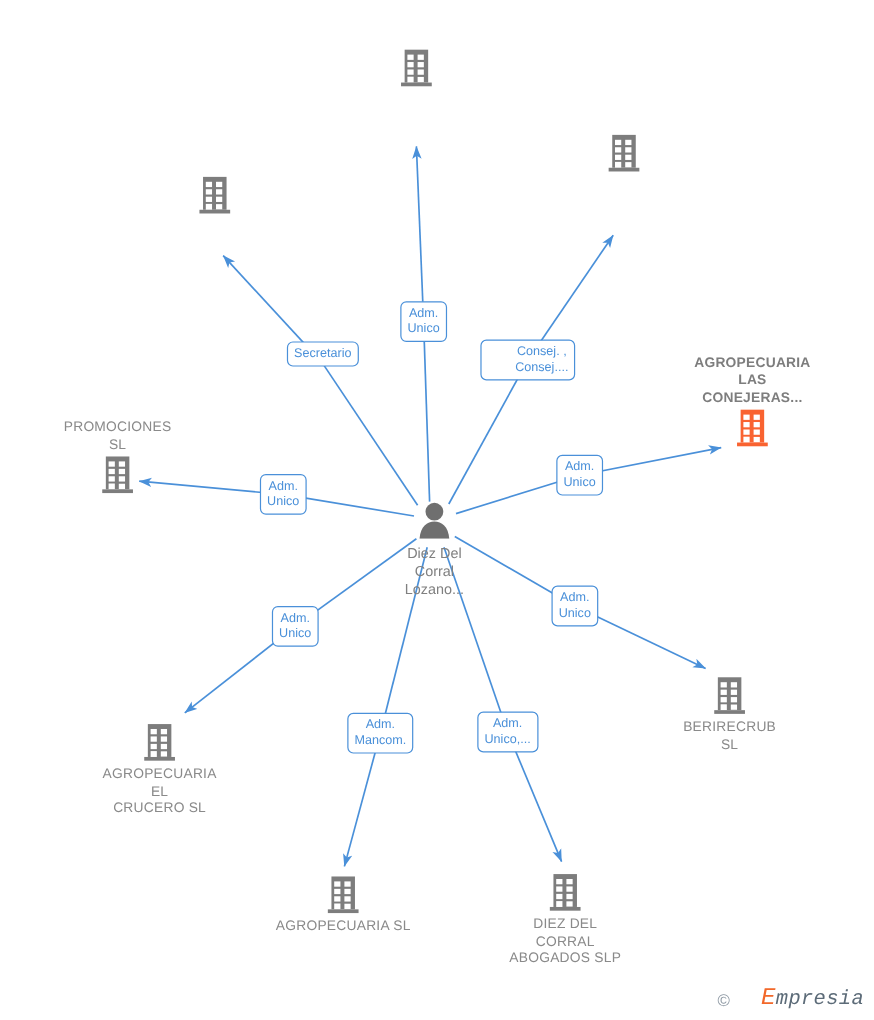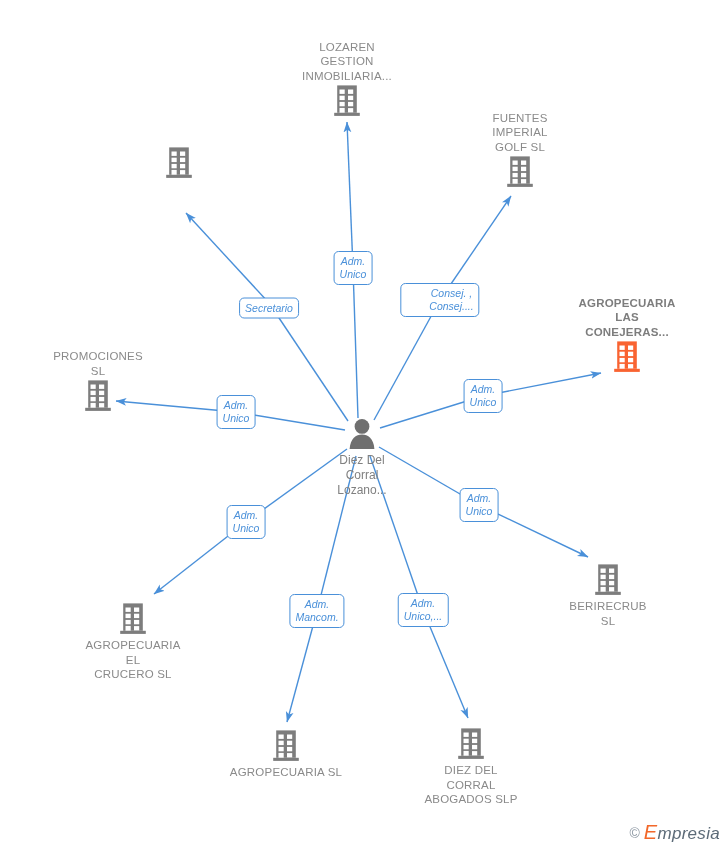--- a/index.html
+++ b/index.html
@@ -52,33 +52,32 @@
     background:#ffffff;
     border:1.3px solid #4a90d9;
     border-radius:5px;
     color:#4a90d9;
     font-size:10.5px;
     line-height:13px;
     text-align:center;
     padding:3px 5px;
     white-space:pre-line;
     transform:translate(-50%,-50%);
-    font-style:italic;
   }
 
   
   .watermark{
     position:absolute;right:8px;bottom:6px;
     display:flex;align-items:center;gap:4px;
     font-size:15px;color:#6f7b86;
   }
   .watermark .cmark{font-size:14px;color:#8d98a3;}
   .watermark .wm-text{
-    font-family:Liberation Sans, sans-serif;
-    font-style:italic;font-size:17px;color:#5c6b78;letter-spacing:.3px;
+    font-family:Liberation Mono, monospace;
+    font-style:italic;font-size:17px;color:#5c6b78;letter-spacing:.3px;margin-left:22px;
   }
   .watermark .wm-text .e{color:#f2682a;font-size:20px;}
 </style>
 </head>
 <body>
 
 <div id="graph">
 
   <svg class="edges" viewBox="0 0 728 850" xmlns="http://www.w3.org/2000/svg">
     <defs>
@@ -106,52 +105,48 @@
         <line x1="370" y1="456" x2="423" y2="610" stroke="#4a90d9" stroke-width="1.4"></line>
         <line x1="423" y1="610" x2="468" y2="718" stroke="#4a90d9" stroke-width="1.4" marker-end="url(#arrow)"></line>
       </g>
   </svg>
 
   <div id="chip-layer">
       <div class="chip" style="left: 353px; top: 268px;">Adm.
 Unico</div>
       <div class="chip" style="left: 440px; top: 300px; padding-left: 28px;">Consej. ,
 Consej....</div>
-      <div class="chip" style="left: 269px; top: 308px;">Secretario</div>
+      <div class="chip" style="left: 269px; top: 295px;">Secretario</div>
       <div class="chip" style="left: 236px; top: 412px;">Adm.
 Unico</div>
       <div class="chip" style="left: 483px; top: 396px;">Adm.
 Unico</div>
       <div class="chip" style="left: 479px; top: 505px;">Adm.
 Unico</div>
       <div class="chip" style="left: 246px; top: 522px;">Adm.
 Unico</div>
       <div class="chip" style="left: 317px; top: 611px;">Adm.
 Mancom.</div>
       <div class="chip" style="left: 423px; top: 610px;">Adm.
 Unico,...</div>
     </div>
   <div id="node-layer">
-      <div class="node label-above" style="left: 347px; top: 39.5px;"><span class="caption">LOZAREN
-GESTION
-INMOBILIARIA...</span><span><svg class="ico" width="30" height="34" viewBox="0 0 30 34">
-            <rect x="5.2" y="1.4" width="19.6" height="27.4" fill="#7d7d7d"></rect>
-            <rect x="7.5" y="5.5" width="5.2" height="4.4" fill="#ffffff"></rect>
-            <rect x="16" y="5.5" width="5.2" height="4.4" fill="#ffffff"></rect>
-            <rect x="7.5" y="11.7" width="5.2" height="4.4" fill="#ffffff"></rect>
-            <rect x="16" y="11.7" width="5.2" height="4.4" fill="#ffffff"></rect>
-            <rect x="7.5" y="17.9" width="5.2" height="4.4" fill="#ffffff"></rect>
-            <rect x="16" y="17.9" width="5.2" height="4.4" fill="#ffffff"></rect>
-            <rect x="16" y="24.1" width="5.2" height="4.4" fill="#ffffff"></rect>
-            <rect x="7.5" y="23.9" width="5.2" height="5" fill="#ffffff"></rect>
-            <rect x="2.2" y="28.8" width="25.6" height="3.1" fill="#7d7d7d"></rect>
-          </svg></span></div>
-      <div class="node label-above" style="left: 520px; top: 110.5px;"><span class="caption">FUENTES
-IMPERIAL
-GOLF SL</span><span><svg class="ico" width="30" height="34" viewBox="0 0 30 34">
+      <div class="node label-above" style="left: 347px; top: 39.5px;"><span><svg class="ico" width="30" height="34" viewBox="0 0 30 34">
+            <rect x="5.2" y="1.4" width="19.6" height="27.4" fill="#7d7d7d"></rect>
+            <rect x="7.5" y="5.5" width="5.2" height="4.4" fill="#ffffff"></rect>
+            <rect x="16" y="5.5" width="5.2" height="4.4" fill="#ffffff"></rect>
+            <rect x="7.5" y="11.7" width="5.2" height="4.4" fill="#ffffff"></rect>
+            <rect x="16" y="11.7" width="5.2" height="4.4" fill="#ffffff"></rect>
+            <rect x="7.5" y="17.9" width="5.2" height="4.4" fill="#ffffff"></rect>
+            <rect x="16" y="17.9" width="5.2" height="4.4" fill="#ffffff"></rect>
+            <rect x="16" y="24.1" width="5.2" height="4.4" fill="#ffffff"></rect>
+            <rect x="7.5" y="23.9" width="5.2" height="5" fill="#ffffff"></rect>
+            <rect x="2.2" y="28.8" width="25.6" height="3.1" fill="#7d7d7d"></rect>
+          </svg></span></div>
+      <div class="node label-above" style="left: 520px; top: 110.5px;"><span><svg class="ico" width="30" height="34" viewBox="0 0 30 34">
             <rect x="5.2" y="1.4" width="19.6" height="27.4" fill="#7d7d7d"></rect>
             <rect x="7.5" y="5.5" width="5.2" height="4.4" fill="#ffffff"></rect>
             <rect x="16" y="5.5" width="5.2" height="4.4" fill="#ffffff"></rect>
             <rect x="7.5" y="11.7" width="5.2" height="4.4" fill="#ffffff"></rect>
             <rect x="16" y="11.7" width="5.2" height="4.4" fill="#ffffff"></rect>
             <rect x="7.5" y="17.9" width="5.2" height="4.4" fill="#ffffff"></rect>
             <rect x="16" y="17.9" width="5.2" height="4.4" fill="#ffffff"></rect>
             <rect x="16" y="24.1" width="5.2" height="4.4" fill="#ffffff"></rect>
             <rect x="7.5" y="23.9" width="5.2" height="5" fill="#ffffff"></rect>
             <rect x="2.2" y="28.8" width="25.6" height="3.1" fill="#7d7d7d"></rect>

